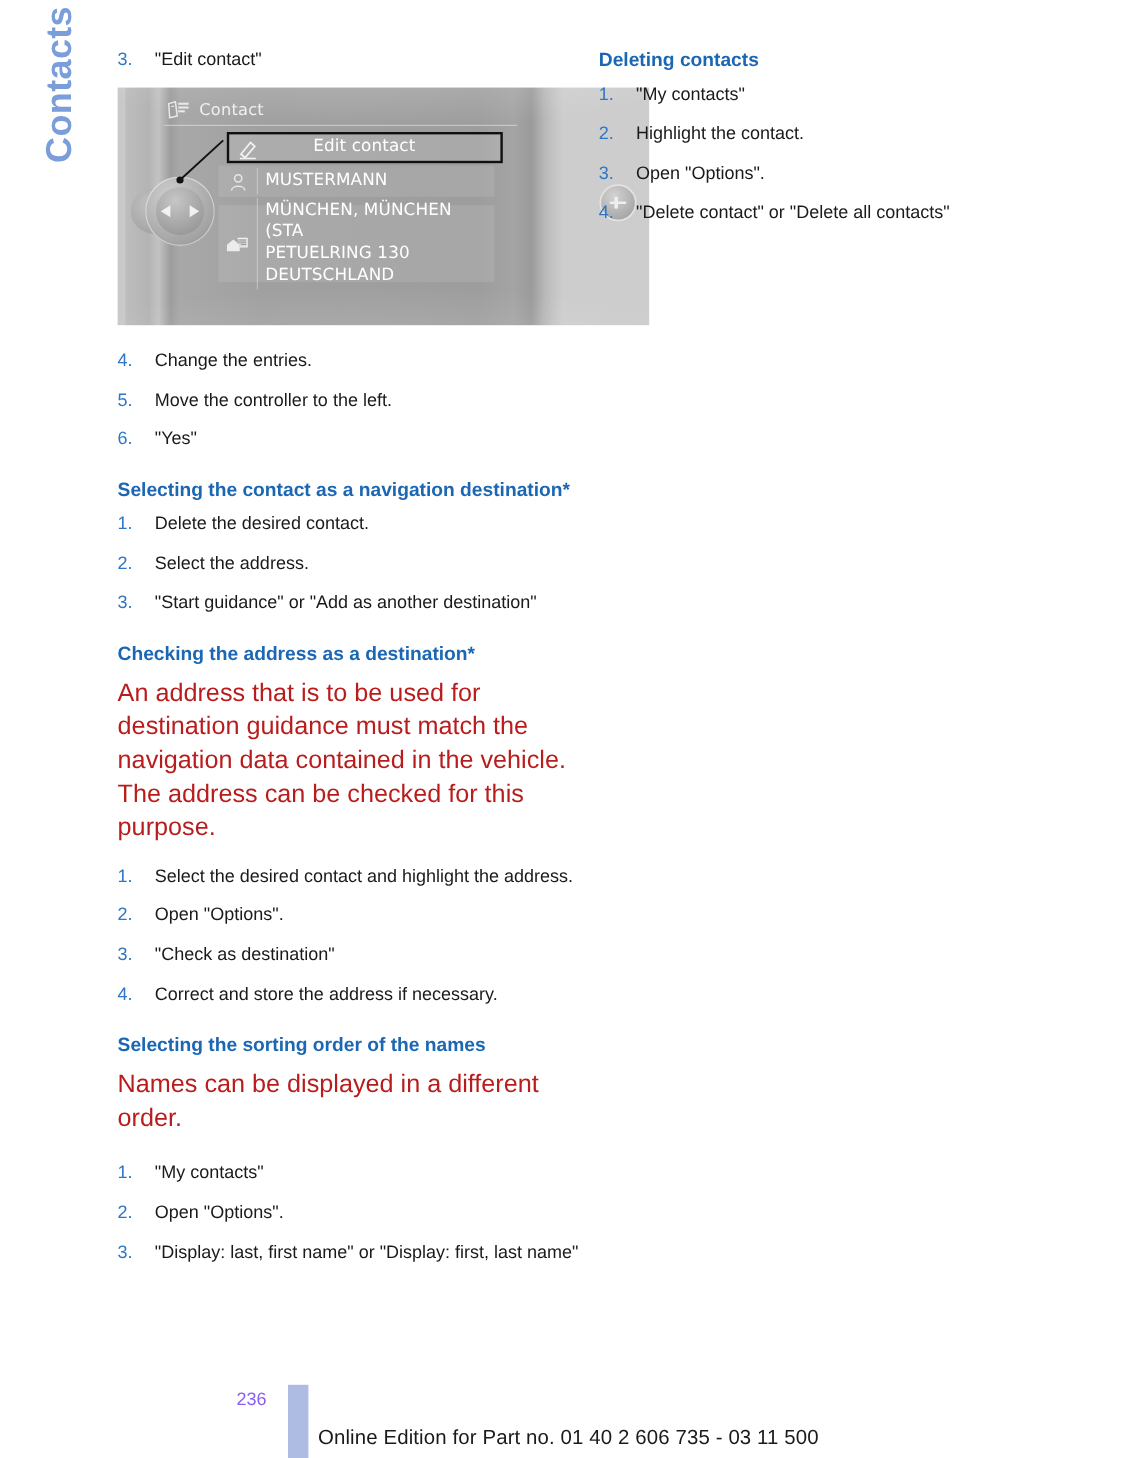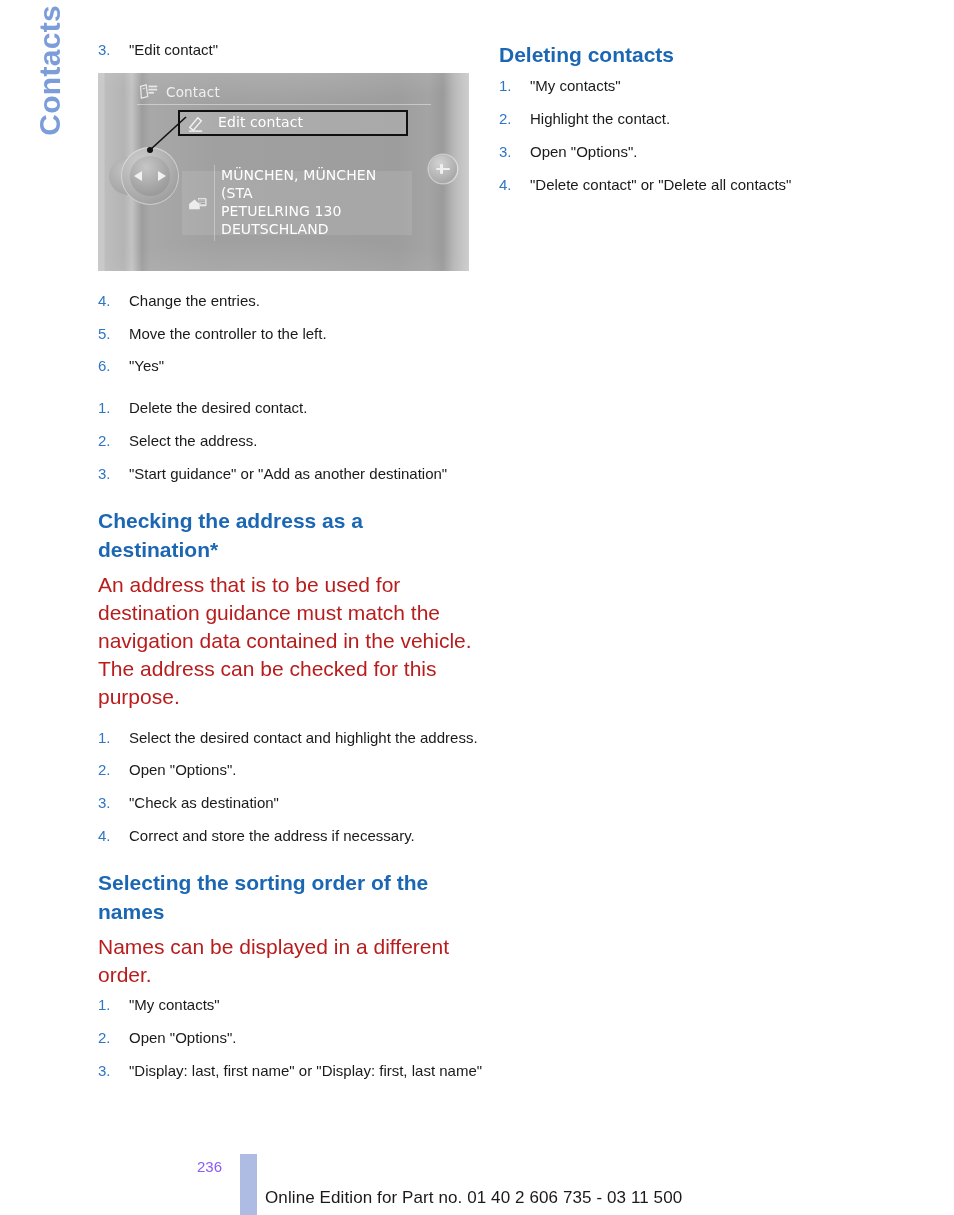--- a/index.html
+++ b/index.html
@@ -47,21 +47,21 @@
   .col {
     position: absolute;
     top: 40px;
     width: 386px;
   }
   .col-left  { left: 98px; }
   .col-right { left: 499px; }
 
   
   .heading {
-    font-size: 21px;
+    font-size: 16px;
     font-weight: bold;
     color: #1b67b4;
     line-height: 1.39;
     margin-bottom: 7px;
   }
 
   
   .steps { list-style: none; }
   .step {
     display: flex;
@@ -78,28 +78,28 @@
   }
   .step-text { flex: 1 1 auto; }
 
   
   .para {
     font-size: 21px;
     line-height: 1.33;
     color: #b91c1c;
     margin-bottom: 17px;
   }
-  .para.tight { margin-bottom: 6px; }
+  .para.tight { margin-bottom: 22px; }
 
   .block-gap { height: 22px; }
 
   
   .idrive-figure {
     position: relative;
-    width: 371px;
+    width: 443px;
     height: 198px;
     margin: 11px 0 20px 0;
     overflow: hidden;
     background: linear-gradient(to right,
         #c9c9c9 0px, #c9c9c9 6px,
         #bdbdbd 7px, #b4b4b4 26px,
         #c3c3c3 34px, #9d9d9d 44px,
         #a8a8a8 52px, #a0a0a0 120px,
         #9d9d9d 300px, #a4a4a4 330px,
         #9b9b9b 345px, #b8b8b8 356px,
@@ -241,25 +241,26 @@
     font-size: 14px;
     line-height: 1.28;
     color: #ffffff;
     font-family: "DejaVu Sans", sans-serif;
     letter-spacing: .1px;
     white-space: pre-line;
     border-left: 1px solid rgba(255,255,255,.33);
   }
 
   .row-edit {
-    left: 44px; top: 37px;
+    left: 55px; top: 37px;
     width: 230px; height: 26px;
-    align-items: flex-end;
+    align-items: flex-start;
     border: 2px solid #101010;
     background: rgba(255,255,255,.13);
+    gap: 32px;
   }
   .row-edit .row-text { border-left: none; }
 
   .row-name {
     left: 48px; top: 65px;
     width: 230px; height: 26px;
     align-items: center;
   }
 
   .row-addr {
@@ -341,20 +342,29 @@
         <div class="row row-edit">
           <span class="row-icon">
             <svg viewBox="0 0 20 18" width="18" height="16">
               <path d="M3 13 L12 2 L16 5.5 L7 16 Z" fill="none" stroke="#f2f2f2" stroke-width="1.6"></path>
               <path d="M2 17 L17 17" stroke="#f2f2f2" stroke-width="1.6"></path>
             </svg>
           </span>
           <span class="row-text">Edit contact</span>
         </div>
 
+        <div class="row row-name">
+          <span class="row-icon">
+            <svg viewBox="0 0 20 18" width="17" height="16">
+              <circle cx="10" cy="5" r="3.6" fill="none" stroke="#e6e6e6" stroke-width="1.5"></circle>
+              <path d="M3.5 17 C3.5 11.5 16.5 11.5 16.5 17" fill="none" stroke="#e6e6e6" stroke-width="1.5"></path>
+            </svg>
+          </span>
+          <span class="row-text">MUSTERMANN</span>
+        </div>
 
         <div class="row row-addr">
           <span class="row-icon">
             <svg viewBox="0 0 22 18" width="20" height="16">
               <path d="M1 9 L7 4 L13 9 L13 15 L1 15 Z" fill="#ececec"></path>
               <path d="M11 3 L20 3 L20 11 L13 11" fill="#d8d8d8" stroke="#f2f2f2" stroke-width="1"></path>
               <path d="M12 4.5 L19 4.5 M12 6.5 L19 6.5 M14 8.5 L19 8.5" stroke="#8e8e8e" stroke-width=".9"></path>
             </svg>
           </span>
           <span class="row-text">MÜNCHEN, MÜNCHEN (STA
@@ -379,20 +389,21 @@
         <span class="step-text">Move the controller to the left.</span>
       </li>
       <li class="step">
         <span class="step-num">6.</span>
         <span class="step-text">"Yes"</span>
       </li>
     </ol>
 
     <div class="block-gap"></div>
 
+    <div class="heading">Selecting the contact as a navigation destination*</div>
     <ol class="steps">
       <li class="step">
         <span class="step-num">1.</span>
         <span class="step-text">Delete the desired contact.</span>
       </li>
       <li class="step">
         <span class="step-num">2.</span>
         <span class="step-text">Select the address.</span>
       </li>
       <li class="step">

